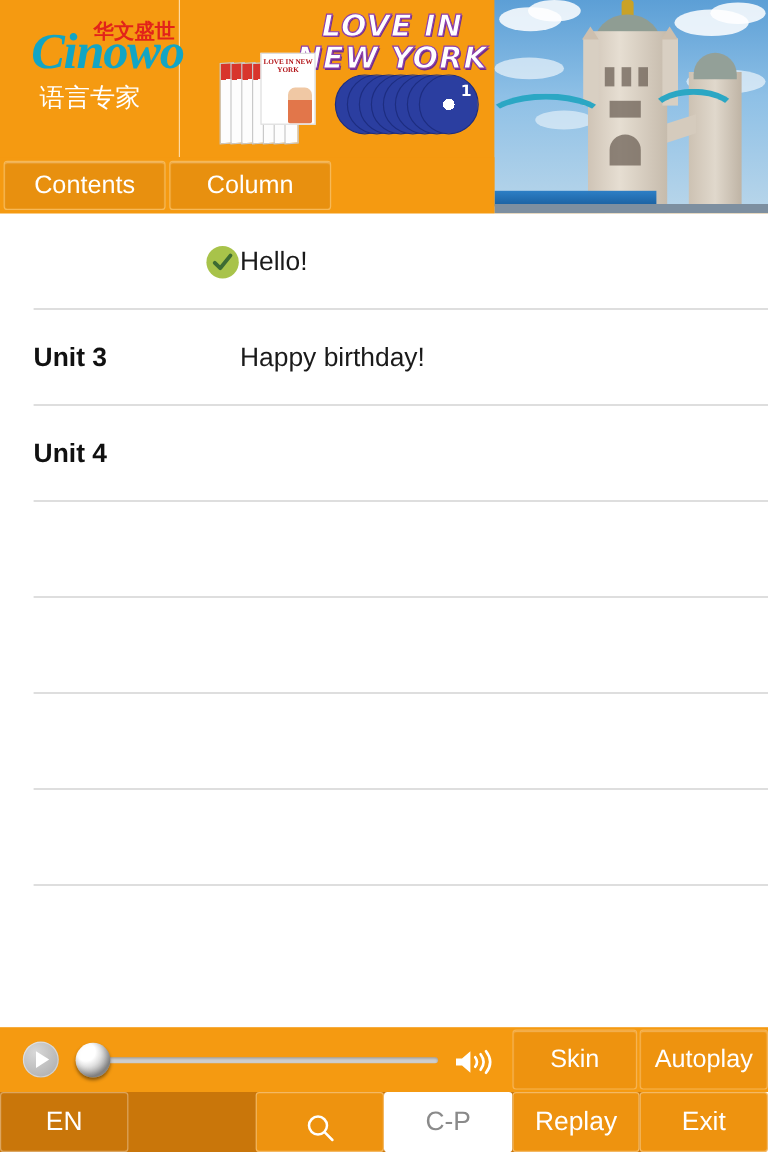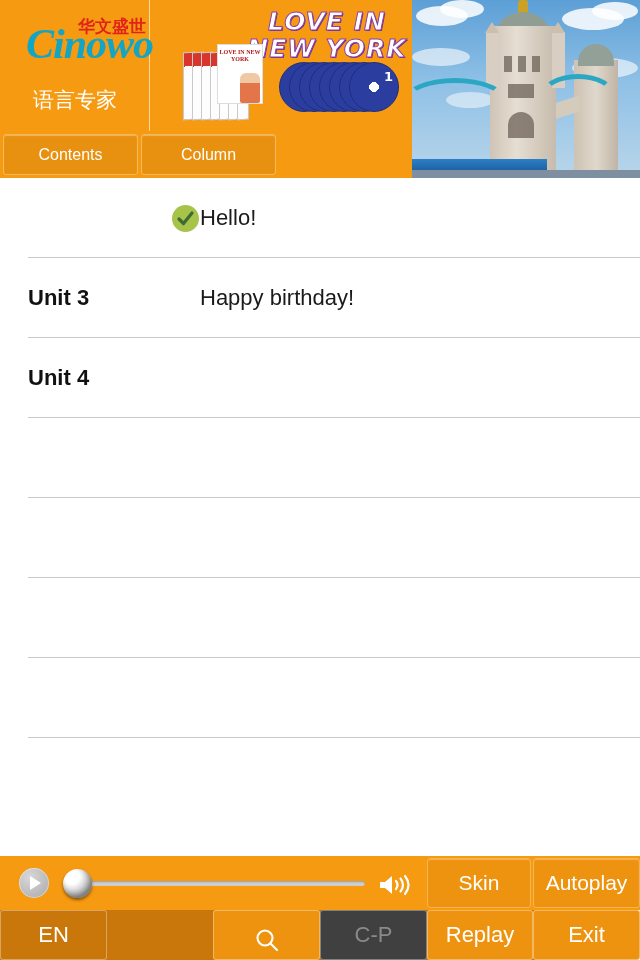--- a/index.html
+++ b/index.html
@@ -62,21 +62,20 @@
   .logo-slogan {
     position: absolute;
     left: 0; top: 68px;
     width: 150px;
     text-align: center;
     color: #ffffff;
     font-size: 21px;
     line-height: 28px;
     font-family: Liberation Sans, sans-serif;
     white-space: nowrap;
-    margin-top: 18px;
   }
 
   
   .promo {
     position: absolute;
     left: 151px; top: 0;
     width: 261px; height: 131px;
     overflow: hidden;
   }
   .promo-title {
@@ -244,21 +243,21 @@
     background: #F59A11;
   }
   .tab {
     position: absolute;
     top: 3px; height: 41px;
     background: #E8900F;
     border: 1px solid #f7b957;
     box-sizing: border-box;
     border-radius: 3px;
     color: #ffffff;
-    font-size: 16px;
+    font-size: 21px;
     line-height: 39px;
     text-align: center;
     box-shadow: inset 0 1px 1px rgba(255,255,255,.35);
   }
   .tab-contents { left: 3px; width: 135px; }
   .tab-column { left: 141px; width: 135px; }
 
   
   .list {
     position: absolute;
@@ -381,21 +380,21 @@
     box-sizing: border-box;
     border: 1px solid rgba(255,255,255,.35);
     border-radius: 3px;
     color: #ffffff;
     font-size: 22px;
     line-height: 48px;
     text-align: center;
   }
   .nav-dark { background: #C9760A; }
   .nav-light { background: #EE930F; }
-  .nav-disabled { color: #8a8a8a; background: #404040; text-align: center; }
+  .nav-disabled { color: #8a8a8a; background: #ffffff; text-align: center; }
   .n1 { left: 0;   width: 107px; }
   .n2 { left: 107px; width: 106px; }
   .n3 { left: 213px; width: 107px; }
   .n4 { left: 320px; width: 107px; }
   .n5 { left: 427px; width: 106px; }
   .n6 { left: 533px; width: 107px; }
   .search-glyph {
     position: absolute;
     left: 50%; top: 50%;
     transform: translate(-50%,-50%);

